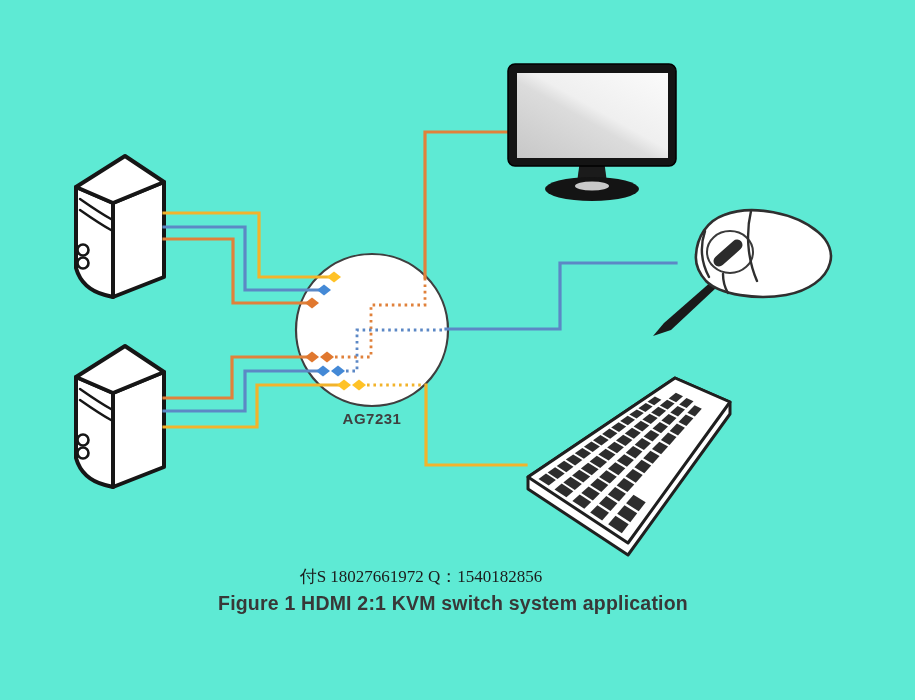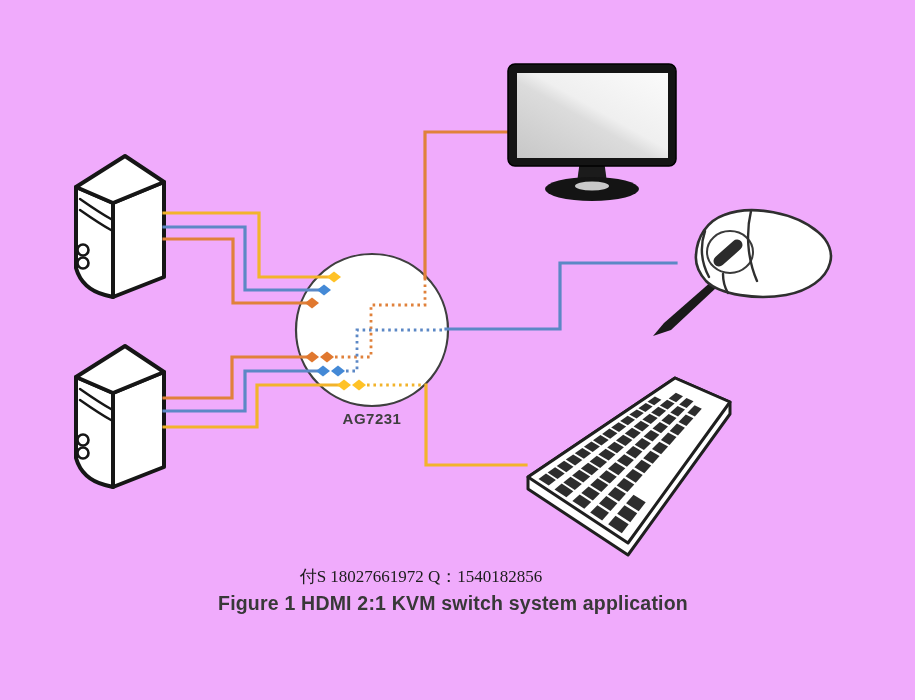--- a/index.html
+++ b/index.html
@@ -1,16 +1,16 @@
 <!DOCTYPE html>
 <html><head>
 <meta charset="utf-8">
 <style>
   html,body{margin:0;padding:0;background:#ffffff;}
-  .stage{position:relative;width:915px;height:700px;background:#f0abfc;overflow:hidden;
+  .stage{position:relative;width:915px;height:700px;background:#5eead4;overflow:hidden;
          font-family:"Liberation Sans", sans-serif;}
   svg{position:absolute;left:0;top:0;}
   .cable{fill:none;stroke-width:3.2;stroke-linecap:square;}
   .dotted{fill:none;stroke-width:2.8;stroke-dasharray:2.6 3.8;stroke-linecap:butt;}
   .face{fill:#ffffff;stroke:#161616;stroke-width:4;stroke-linejoin:round;}
   .thin{fill:none;stroke:#161616;stroke-width:2.4;stroke-linecap:round;}
   .mouse-line{fill:none;stroke:#2f2f2f;stroke-width:2.4;stroke-linecap:round;}
   .kb-outline{fill:#ffffff;stroke:#1f1f1f;stroke-width:3;stroke-linejoin:round;}
   .switch-label{font:bold 15px "Liberation Sans", sans-serif;fill:#3f3f3f;letter-spacing:.5px;}
   .watermark-text{font:17px "Liberation Serif", serif;fill:#1c1c1c;}

